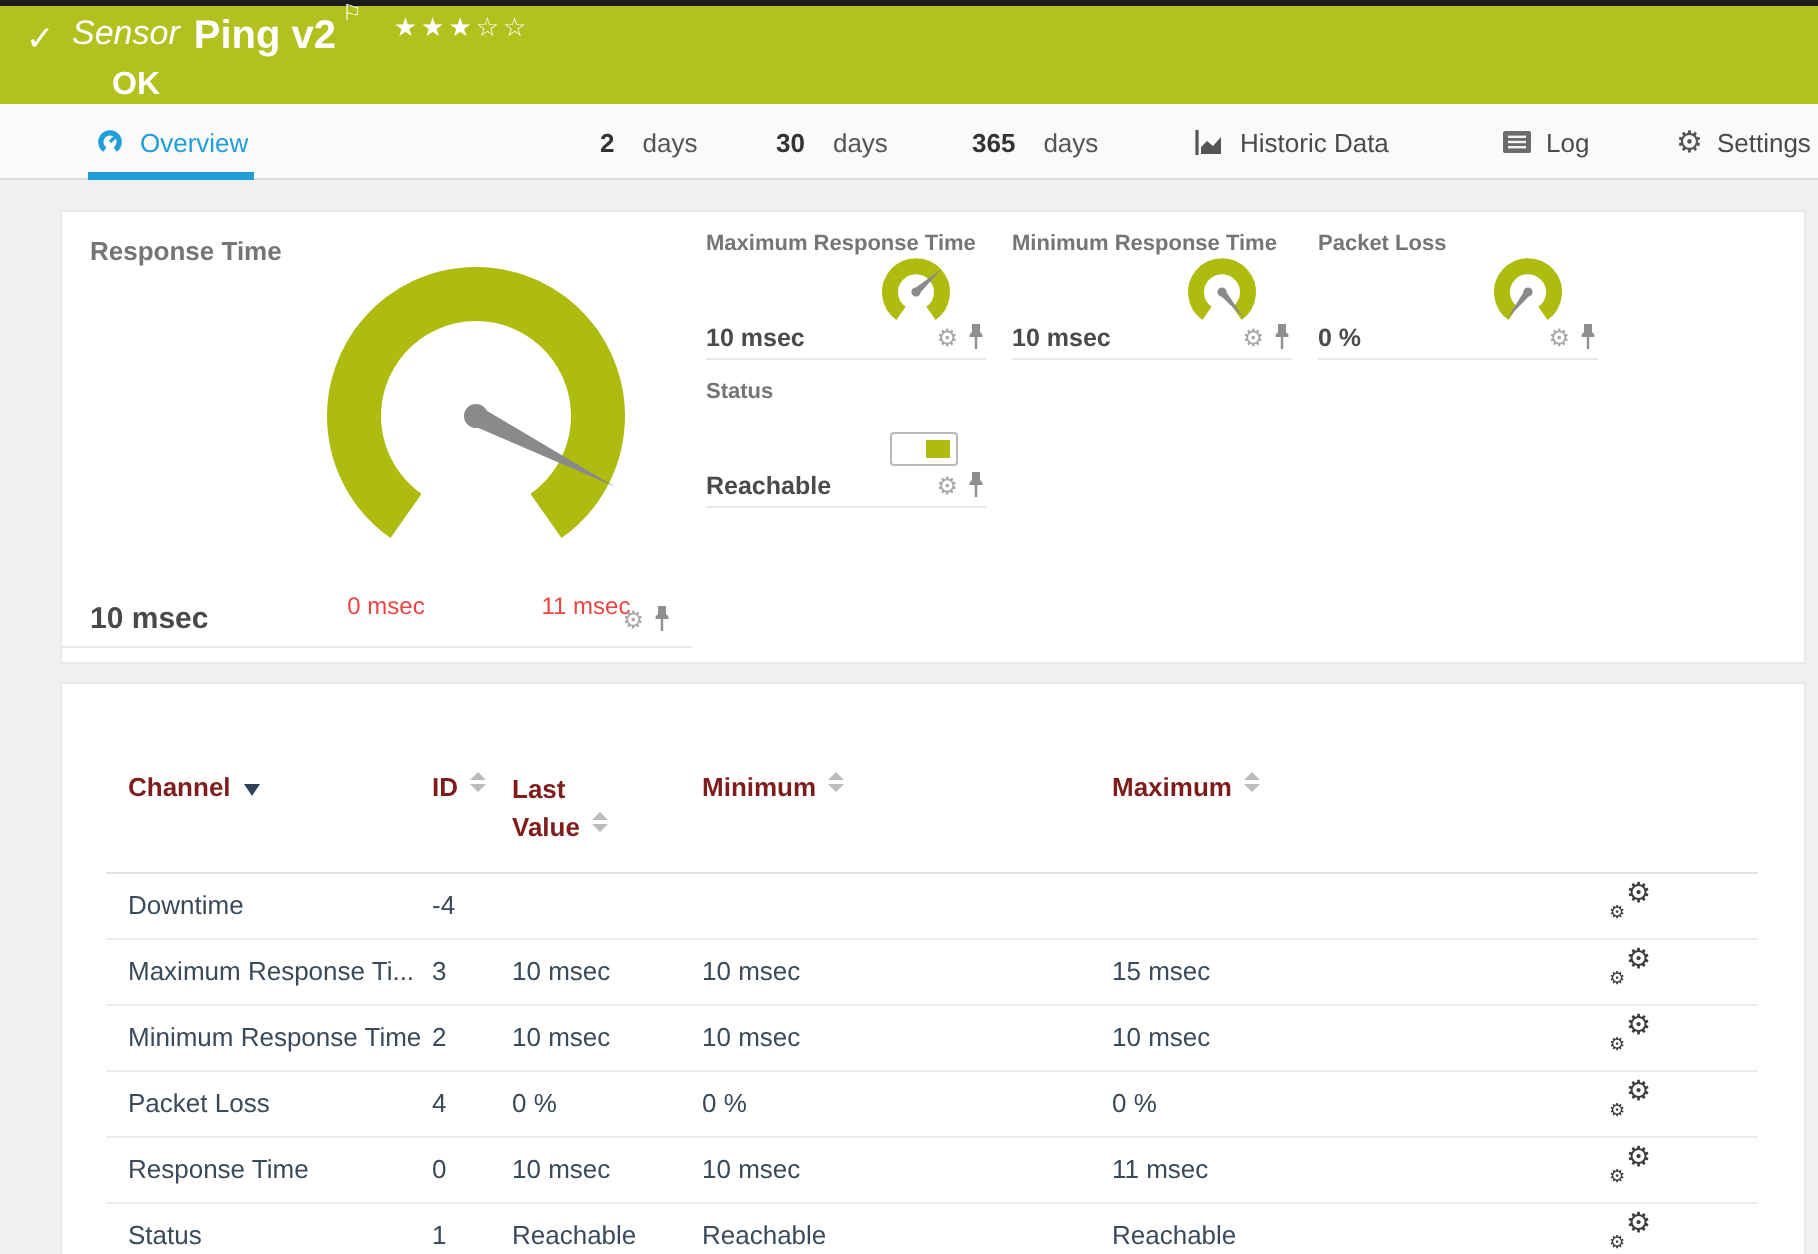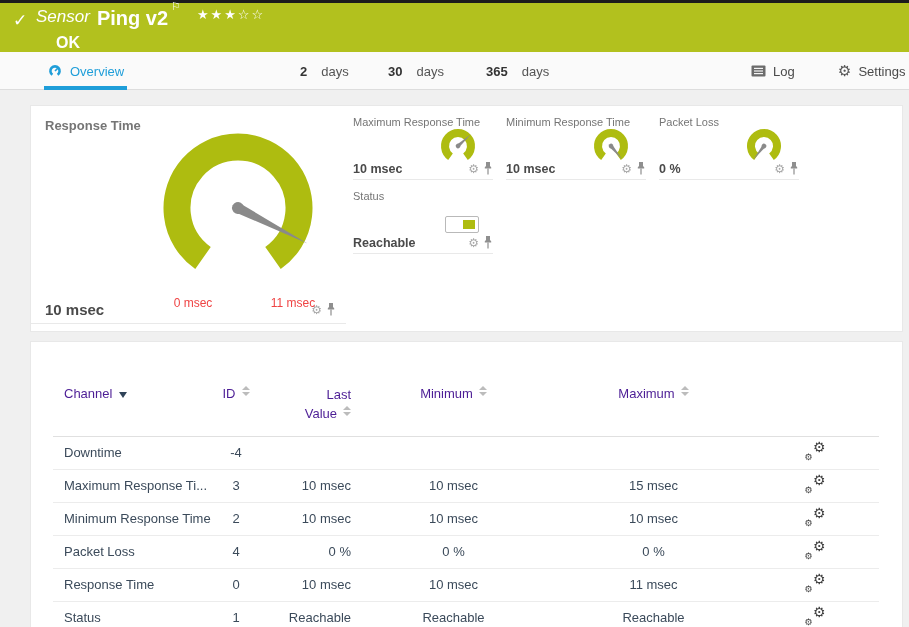--- a/index.html
+++ b/index.html
@@ -43,43 +43,43 @@
   .bigauge{position:absolute;left:117px;top:24px}
   .scale-label{position:absolute;top:190px;transform:translateX(-50%);font-size:12px;color:#ef4444}
   .s0{left:162px}.s1{left:262px}
   .rt-value{position:absolute;left:14px;bottom:5px;font-size:15px;font-weight:bold;color:#4a4a4a}
   .panel-icons{display:inline-flex;align-items:center;gap:4px}
   .rt-icons{position:absolute;right:10px;bottom:7px}
   .minigear{font-family:"DejaVu Sans",sans-serif;font-size:12px;color:#a8a8a8;line-height:1}
 
   .mini{position:absolute;width:140px;height:66px;border-bottom:1px solid #e9e9e9}
   .m1{left:322px;top:8px}.m2{left:475px;top:8px}.m3{left:628px;top:8px}.m4{left:322px;top:82px}
-  .m-title{font-size:11px;font-weight:normal;color:#757575;padding-top:2px}
+  .m-title{font-size:11px;font-weight:bold;color:#757575;padding-top:2px}
   .mini-g{position:absolute;right:12px;top:13px}
   .m-value{position:absolute;left:0;bottom:3px;font-size:12.5px;font-weight:bold;color:#4a4a4a}
   .m-icons{position:absolute;right:0;bottom:4px}
 
   .toggle{position:absolute;left:92px;top:28px;width:34px;height:17px;background:#fff;
           border:1px solid #b9b9b9;border-radius:2px}
   .toggle .knob{position:absolute;right:3px;top:3px;width:12px;height:9px;background:#aebc10}
 
   
   .tpanel{position:absolute;left:30px;top:341px;width:873px;height:300px;background:#fff;
           border:1px solid #e8e8e8}
   .grid{display:grid;grid-template-columns:152px 40px 95px 205px 195px 1fr;
         align-items:start;padding-left:11px}
   .thead{margin:44px 23px 0 22px;padding-bottom:12px;border-bottom:1px solid #e0e0e0;
-         font-size:13px;font-weight:normal;color:#4c1d95}
+         font-size:13px;font-weight:bold;color:#7f1d1d}
   .trow{height:33px;margin:0 23px 0 22px;border-bottom:1px solid #ececec;
         font-size:13px;color:#3b4a5a;align-items:center;display:grid;
         grid-template-columns:152px 40px 95px 205px 195px 1fr;padding-left:11px}
-  .c-id,.h-id{text-align:center}
-  .c-last,.h-last{text-align:right}
-  .c-min,.h-min{text-align:center}
-  .c-max,.h-max{text-align:center}
+  .c-id,.h-id{text-align:left}
+  .c-last,.h-last{text-align:left}
+  .c-min,.h-min{text-align:left}
+  .c-max,.h-max{text-align:left}
   .c-set,.h-set{text-align:center}
   .h-last{line-height:1.45}
   .sort{display:inline-block;vertical-align:2px;margin-left:6px}
   .sort i{display:block;width:0;height:0;border-left:4px solid transparent;border-right:4px solid transparent}
   .sort .up{border-bottom:4px solid #bcbcbc;margin-bottom:2px}
   .sort .down{border-top:4px solid #bcbcbc}
   .caret{display:inline-block;width:0;height:0;border-left:4.5px solid transparent;
          border-right:4.5px solid transparent;border-top:6px solid #2f4358;margin-left:7px}
   .gears{position:relative;display:inline-block;width:21px;height:19px;cursor:pointer}
   .gears .g1{position:absolute;right:0;top:-3px;font-size:14px;color:#3f3f3f;
@@ -119,20 +119,27 @@
       <span class="days">days</span>
     </div>
     <div class="tab" style="left:388px">
       <span class="num">30</span>
       <span class="days">days</span>
     </div>
     <div class="tab" style="left:486px">
       <span class="num">365</span>
       <span class="days">days</span>
     </div>
+    <div class="tab" style="left:597px">
+      <svg class="ticon" width="16" height="13" viewBox="0 0 16 13">
+        <path d="M1.5 0 V12.5" stroke="#555" stroke-width="1.6" fill="none"></path>
+        <path d="M3.5 12 V8.5 L6.5 5.5 L9.5 8 L13.5 3.5 V12 Z" fill="#555"></path>
+      </svg>
+      <span>Historic Data</span>
+    </div>
     <div class="tab" style="left:751px">
       <svg class="ticon" width="15" height="12" viewBox="0 0 15 12">
         <rect x="0.5" y="0.5" width="14" height="11" rx="1" fill="#6b6b6b"></rect>
         <line x1="3" y1="3.4" x2="12" y2="3.4" stroke="#f5f5f5" stroke-width="1.2"></line>
         <line x1="3" y1="6" x2="12" y2="6" stroke="#f5f5f5" stroke-width="1.2"></line>
         <line x1="3" y1="8.6" x2="12" y2="8.6" stroke="#f5f5f5" stroke-width="1.2"></line>
       </svg>
       <span>Log</span>
     </div>
     <div class="tab" style="left:838px">

